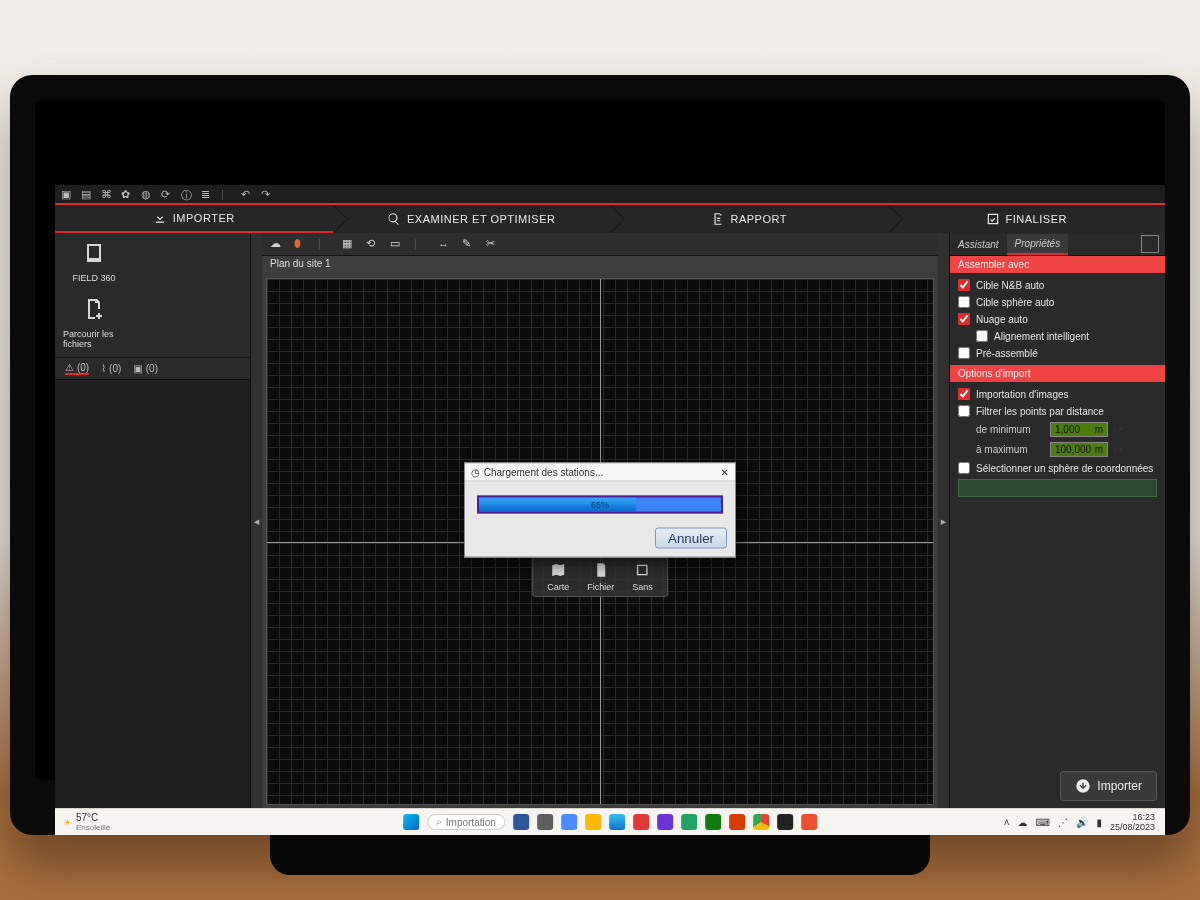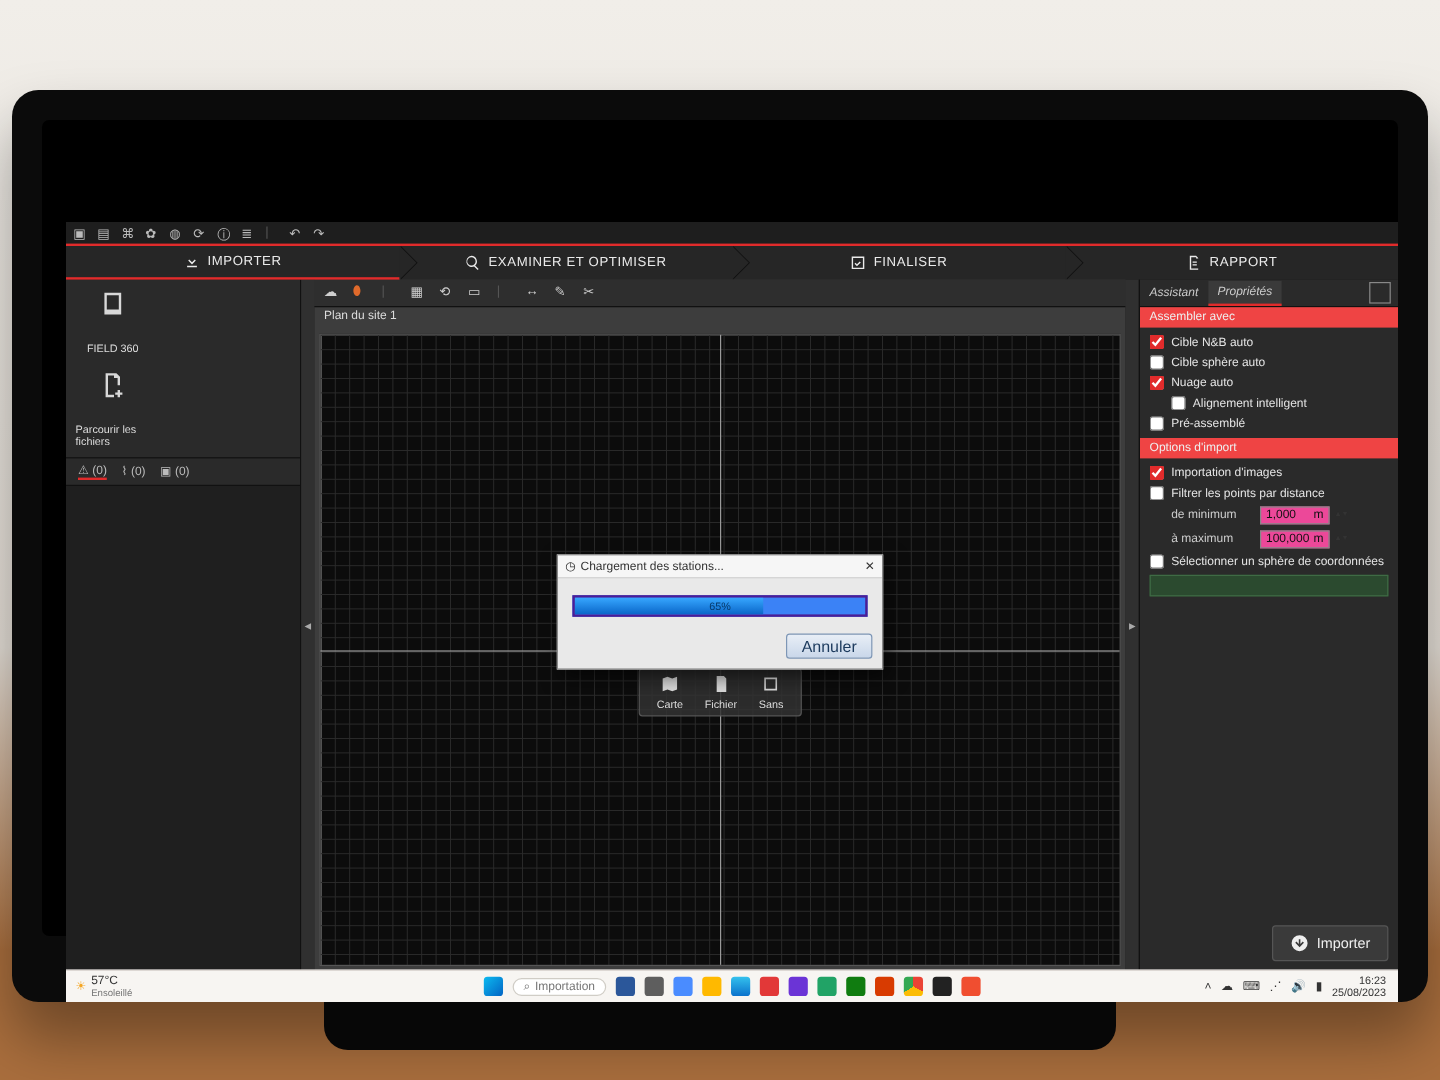--- a/index.html
+++ b/index.html
@@ -37,21 +37,21 @@
   .step:last-child::after,.step:last-child::before{display:none;}
   .step svg{width:14px;height:14px;fill:#eaeaea;}
   .step.active{border-bottom:2px solid var(--accent);}
 
   .body{flex:1;display:flex;min-height:0;}
   .left{width:195px;background:var(--bg1);display:flex;flex-direction:column;border-right:1px solid #111;}
   .left-top{display:flex;gap:6px;padding:8px;}
   .dropzone{flex:1;border:1px dashed #888;height:130px;display:flex;flex-direction:column;align-items:center;justify-content:center;gap:8px;font-size:10px;text-align:center;}
   .dropzone .inner{border:1px dashed #777;width:46px;height:46px;display:flex;align-items:center;justify-content:center;}
   .side-col{width:62px;display:flex;flex-direction:column;align-items:center;gap:14px;}
-  .side-item{display:flex;flex-direction:column;align-items:center;gap:20px;font-size:9px;color:#ddd;}
+  .side-item{display:flex;flex-direction:column;align-items:center;gap:8px;font-size:9px;color:#ddd;}
   .side-item svg{width:24px;height:24px;fill:#d8d8d8;}
   .tabrow{display:flex;gap:12px;padding:4px 10px;border-top:1px solid #111;border-bottom:1px solid #111;font-size:10px;align-items:center;}
   .tabrow .t{display:flex;align-items:center;gap:3px;color:#bbb;}
   .tabrow .t.active{border-bottom:2px solid var(--accent);}
   .left-fill{flex:1;background:#1f1f1f;}
   .side-handle{width:11px;background:#303030;display:flex;align-items:center;justify-content:center;color:#aaa;}
 
   .center{flex:1;display:flex;flex-direction:column;background:var(--bg3);}
   .tools{height:22px;background:#2e2e2e;border-bottom:1px solid #111;display:flex;align-items:center;gap:10px;padding:0 8px;color:#cfcfcf;}
   .tools span{width:14px;height:14px;}
@@ -79,21 +79,21 @@
   .right-tabs .rt{padding:4px 8px;color:#ccc;font-style:italic;}
   .right-tabs .rt.active{background:#3a3a3a;border-bottom:2px solid var(--accent);}
   .right-tabs .sq{margin-left:auto;margin-right:6px;width:16px;height:16px;border:1px solid #888;}
   .section-h{background:#ef4444;padding:3px 8px;font-size:10px;color:#eee;}
   .opts{padding:6px 8px;display:flex;flex-direction:column;gap:5px;font-size:10px;color:#e4e4e4;}
   .chk{display:flex;align-items:center;gap:6px;}
   .chk input{accent-color:var(--accent);width:12px;height:12px;margin:0;}
   .indent{padding-left:18px;}
   .numrow{display:flex;align-items:center;gap:4px;}
   .numrow .lab{width:70px;color:#ccc;}
-  .numbox{background:#ec4899;color:#111;padding:1px 4px;border:1px solid #888;width:48px;display:flex;justify-content:space-between;align-items:center;}
+  .numbox{background:#4d7c0f;color:#111;padding:1px 4px;border:1px solid #888;width:48px;display:flex;justify-content:space-between;align-items:center;}
   .spin{width:10px;display:flex;flex-direction:column;font-size:6px;line-height:5px;color:#333;}
   .selectdummy{height:16px;background:#2b4a2f;border:1px solid #3f6b45;}
   .import-btn{position:absolute;right:8px;bottom:8px;display:flex;align-items:center;gap:6px;background:#3a3a3a;border:1px solid #555;padding:6px 14px;border-radius:3px;font-size:12px;color:#eee;}
   .import-btn svg{width:16px;height:16px;fill:#eee;}
 
   
   .dialog{position:absolute;left:50%;top:44%;transform:translate(-50%,-50%);width:270px;background:#e9e9e9;color:#222;border:1px solid #8a8a8a;box-shadow:4px 6px 16px rgba(0,0,0,.6);font-size:10px;}
   .dlg-title{display:flex;align-items:center;gap:4px;padding:3px 6px;background:#f6f6f6;border-bottom:1px solid #ccc;color:#333;}
   .dlg-body{padding:14px 12px 8px;}
   .progress{height:14px;background:#3b82f6;border:2px solid #4c1d95;position:relative;overflow:hidden;}
@@ -156,29 +156,29 @@
             <span>IMPORTER</span>
           </div>
           <div class="step">
             <svg viewBox="0 0 24 24">
                 <path d="M10 2a8 8 0 015.3 13.9l5 5-1.4 1.4-5-5A8 8 0 1110 2zm0 2a6 6 0 100 12 6 6 0 000-12z"></path>
               </svg>
             <span>EXAMINER ET OPTIMISER</span>
           </div>
           <div class="step">
             <svg viewBox="0 0 24 24">
+                <path d="M6 2h9l3 3v17H6V2zm2 2v16h10V6h-3V4H8zm2 6h6v2h-6v-2zm0 4h6v2h-6v-2z"></path>
+              </svg>
+            <span>RAPPORT</span>
+          </div>
+          <div class="step">
+            <svg viewBox="0 0 24 24">
                 <path d="M3 3h18v18H3V3zm2 2v14h14V5H5zm3.5 7l2 2 4-4 1.5 1.5L10.5 17 7 13.5 8.5 12z"></path>
               </svg>
             <span>FINALISER</span>
-          </div>
-          <div class="step">
-            <svg viewBox="0 0 24 24">
-                <path d="M6 2h9l3 3v17H6V2zm2 2v16h10V6h-3V4H8zm2 6h6v2h-6v-2zm0 4h6v2h-6v-2z"></path>
-              </svg>
-            <span>RAPPORT</span>
           </div>
         </div>
 
         <div class="body">
 
           <div class="left">
             <div class="left-top">
               <div class="side-col">
                 <div class="side-item">
                   <svg viewBox="0 0 24 24">

